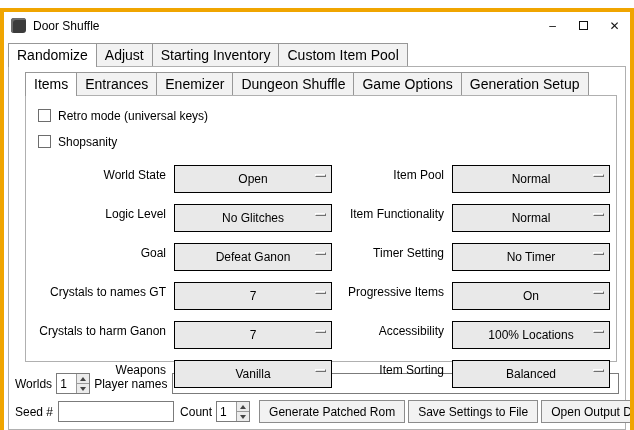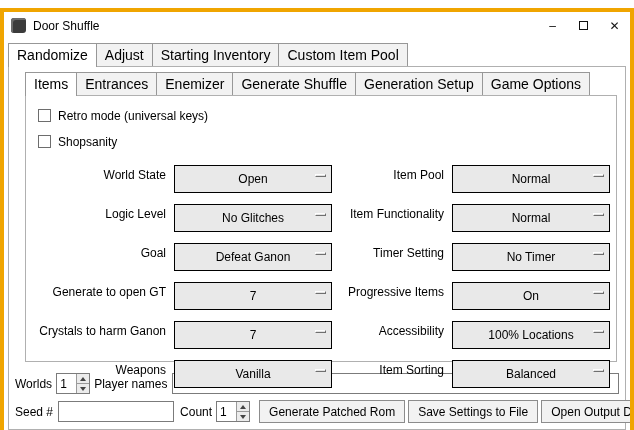--- a/index.html
+++ b/index.html
@@ -109,23 +109,23 @@
     <div class="tab">Starting Inventory</div>
     <div class="tab">Custom Item Pool</div>
   </div>
 
   <div class="outer-pane">
 
     <div class="tabstrip sub-tabs">
       <div class="tab active">Items</div>
       <div class="tab">Entrances</div>
       <div class="tab">Enemizer</div>
-      <div class="tab">Generate Shuffle</div>
+      <div class="tab">Dungeon Shuffle</div>
+      <div class="tab">Game Options</div>
       <div class="tab">Generation Setup</div>
-      <div class="tab">Game Options</div>
     </div>
 
     <div class="inner-pane">
 
       <div class="check-row">
         <span class="checkbox"></span>
         <span class="check-label">Retro mode (universal keys)</span>
       </div>
       <div class="check-row">
         <span class="checkbox"></span>
@@ -160,21 +160,21 @@
         <div class="option-menu">
             <span>Defeat Ganon</span>
             <span class="om-indicator"></span>
           </div>
         <div class="field-label">Timer Setting</div>
         <div class="option-menu">
             <span>No Timer</span>
             <span class="om-indicator"></span>
           </div>
 
-        <div class="field-label">Generate to open GT</div>
+        <div class="field-label">Crystals to names GT</div>
         <div class="option-menu">
             <span>7</span>
             <span class="om-indicator"></span>
           </div>
         <div class="field-label">Progressive Items</div>
         <div class="option-menu">
             <span>On</span>
             <span class="om-indicator"></span>
           </div>
 

